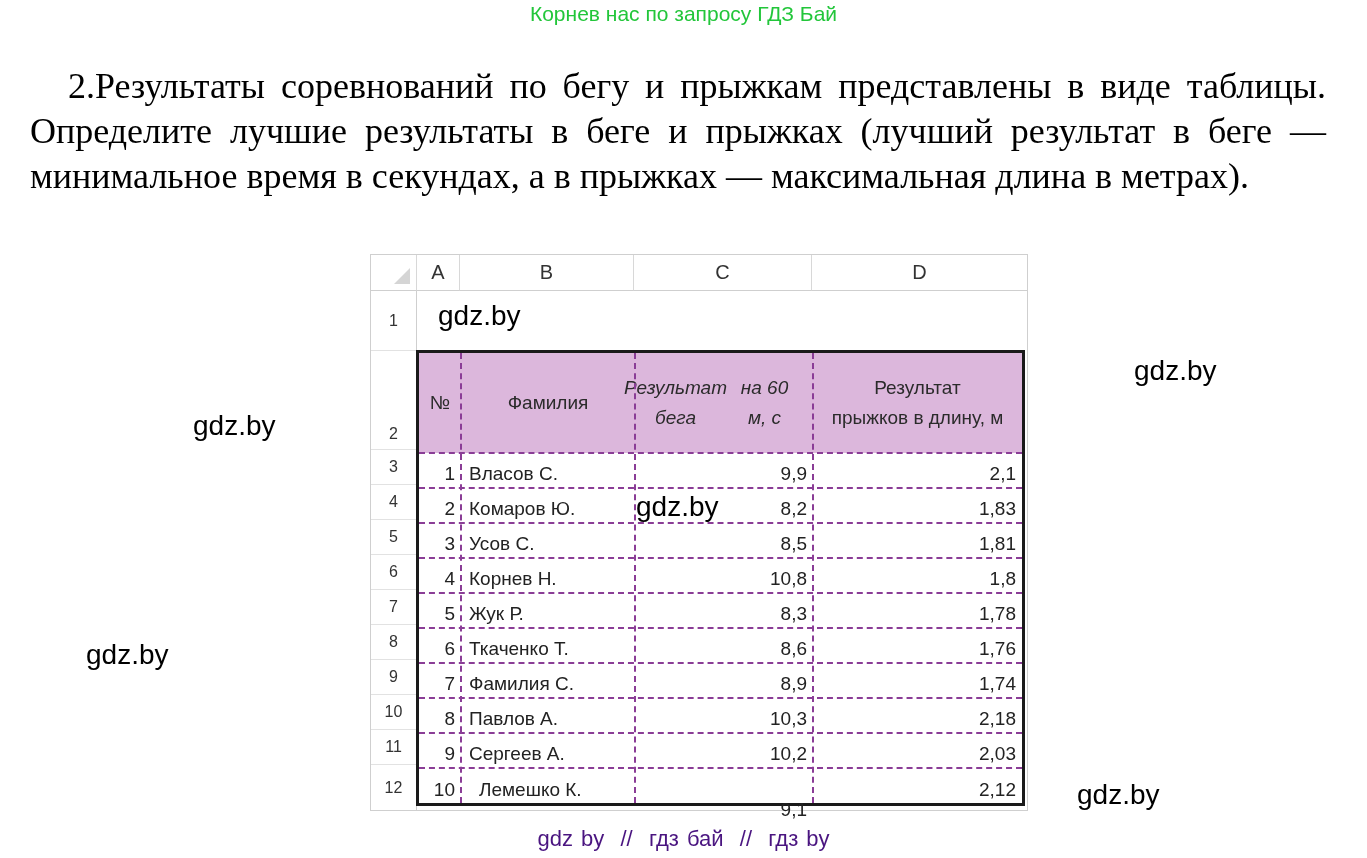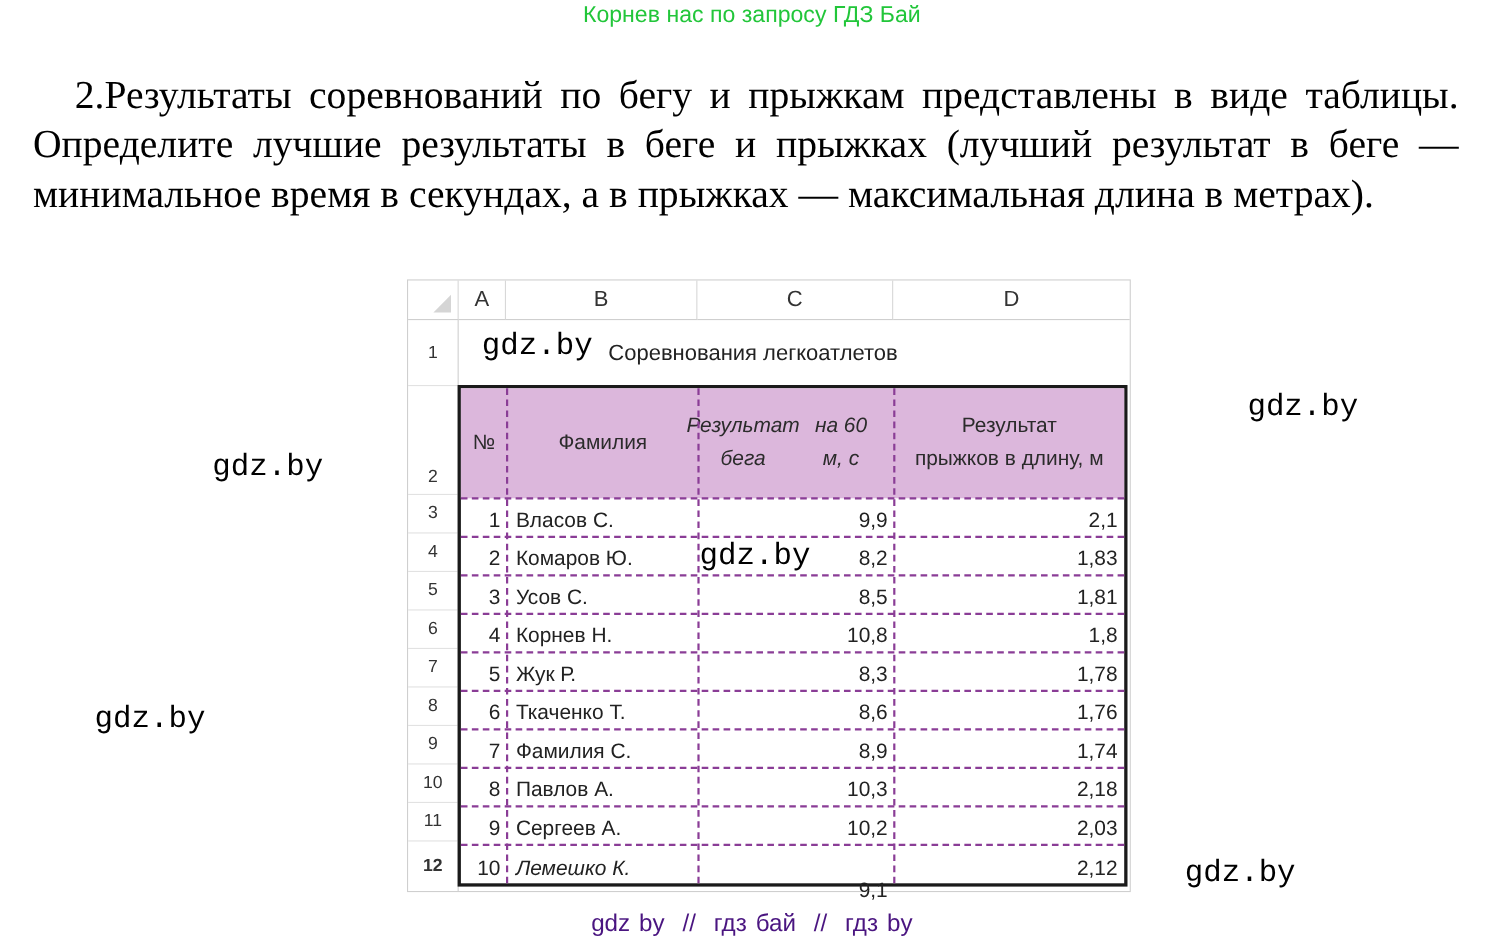--- a/index.html
+++ b/index.html
@@ -9,21 +9,21 @@
     position: absolute; left: 0; top: 2px; width: 1367px; text-align: center;
     font-family: "Liberation Sans", sans-serif; font-size: 21px; color: #22c63a;
   }
   .problem {
     position: absolute; left: 30px; top: 64px; width: 1296px;
     font-family: "Liberation Serif", serif; font-size: 36px; line-height: 45px;
     color: #000; text-align: justify; text-align-last: left;
     text-indent: 38px;
   }
   .wm {
-    position: absolute; font-family: Liberation Mono, monospace;
+    position: absolute; font-family: Liberation Sans, sans-serif;
     font-size: 28px; color: #000;
   }
   .footer {
     position: absolute; left: 0; top: 826px; width: 1367px; text-align: center;
     font-family: "Liberation Sans", sans-serif; font-size: 22px; color: #4a1580;
     word-spacing: 2px;
   }
 
   
   .sheet {
@@ -74,25 +74,22 @@
   <div class="row-hdr" style="top:96px;height:99px;align-items:flex-end;padding-bottom:6px;">2</div>
   <div class="row-hdr" style="top:195px;height:35px;align-items:center;">3</div>
   <div class="row-hdr" style="top:230px;height:35px;align-items:center;">4</div>
   <div class="row-hdr" style="top:265px;height:35px;align-items:center;">5</div>
   <div class="row-hdr" style="top:300px;height:35px;align-items:center;">6</div>
   <div class="row-hdr" style="top:335px;height:35px;align-items:center;">7</div>
   <div class="row-hdr" style="top:370px;height:35px;align-items:center;">8</div>
   <div class="row-hdr" style="top:405px;height:35px;align-items:center;">9</div>
   <div class="row-hdr" style="top:440px;height:35px;align-items:center;">10</div>
   <div class="row-hdr" style="top:475px;height:35px;align-items:center;">11</div>
-  <div class="row-hdr" style="top:510px;height:45px;align-items:center;border-bottom:none;font-weight:bold;">12</div>
+  <div class="row-hdr" style="top:510px;height:45px;align-items:center;border-bottom:none;">12</div>
 
-  <div class="title-cell">
-    <span>Соревнования легкоатлетов</span>
-  </div>
 
   <div class="table-area">
     <div class="hdr-band"></div>
 
     <div class="hcell" style="left:0;width:42px;">№</div>
     <div class="hcell" style="left:42px;width:174px;">Фамилия</div>
     <div class="hcell" style="left:200px;width:178px;flex-direction:row;font-style:italic;">
       <span>Результат бега</span>
       <span>на 60 м, с</span>
     </div>
@@ -165,21 +162,21 @@
       <div class="dcell num" style="left:394px;top:346px;width:209px;height:33px;">2,18</div>
     </div>
     <div>
       <div class="dcell num" style="left:0;top:381px;width:42px;height:33px;">9</div>
       <div class="dcell txt" style="left:42px;top:381px;width:174px;height:33px;">Сергеев А.</div>
       <div class="dcell num" style="left:216px;top:381px;width:178px;height:33px;">10,2</div>
       <div class="dcell num" style="left:394px;top:381px;width:209px;height:33px;">2,03</div>
     </div>
     <div>
       <div class="dcell num" style="left:0;top:416px;width:42px;height:34px;">10</div>
-      <div class="dcell txt" style="left:42px;top:416px;width:174px;height:34px;font-style:italic;">Лемешко К.</div>
+      <div class="dcell txt" style="left:52px;top:416px;width:174px;height:34px;">Лемешко К.</div>
       <div class="dcell num" style="left:216px;top:436px;width:178px;height:34px;">9,1</div>
       <div class="dcell num" style="left:394px;top:416px;width:209px;height:34px;">2,12</div>
     </div>
   </div>
 </div>
 
 <div class="wm" style="left:438px;top:300px;">gdz.by</div>
 <div class="wm" style="left:193px;top:410px;">gdz.by</div>
 <div class="wm" style="left:1134px;top:355px;">gdz.by</div>
 <div class="wm" style="left:636px;top:491px;">gdz.by</div>

